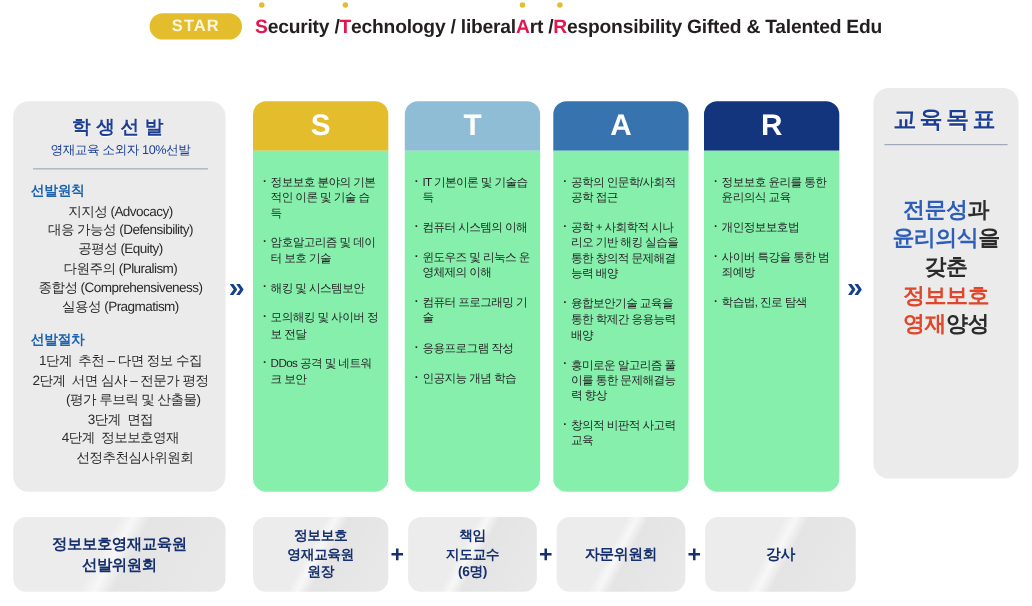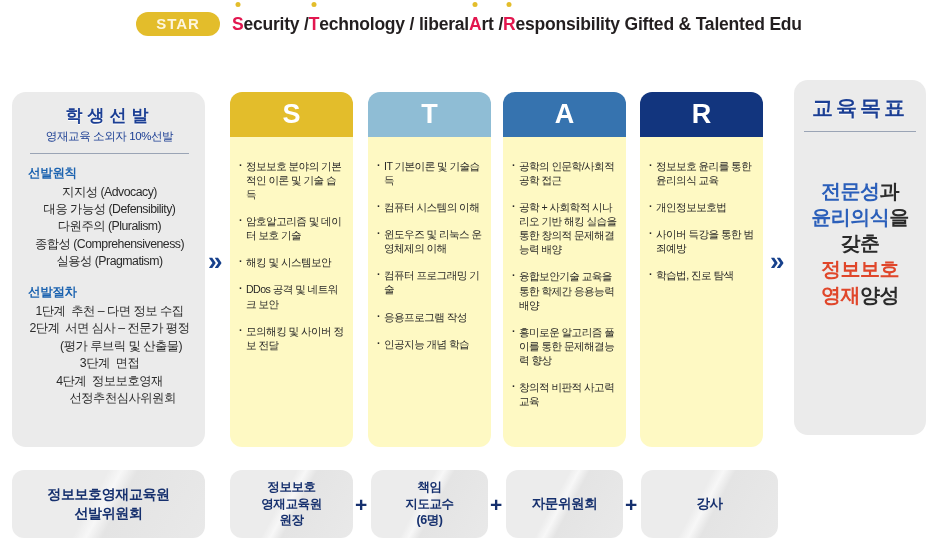--- a/index.html
+++ b/index.html
@@ -116,21 +116,21 @@
     display: flex;
     align-items: center;
     justify-content: center;
     color: #ffffff;
     font-size: 27px;
     font-weight: bold;
     line-height: 1;
   }
   .col-body {
     height: 310px;
-    background: #fef9c3;
+    background: #86efac;
     border-radius: 0 0 12px 12px;
     padding: 22px 8px 0 9px;
   }
   .bullet {
     font-size: 10.6px;
     color: #262626;
     line-height: 1.33;
     letter-spacing: -0.55px;
     margin-bottom: 13px;
     padding-left: 7px;
@@ -245,20 +245,21 @@
   </div>
 
   <div class="panel" id="panel-select">
     <div class="sel-title">학생선발</div>
     <div class="sel-sub">영재교육 소외자 10%선발</div>
     <div class="sel-rule"></div>
     <div class="sel-head">선발원칙</div>
     <div id="principles-list">
         <div class="sel-line">지지성 (Advocacy)</div>
         <div class="sel-line">대응 가능성 (Defensibility)</div>
+        <div class="sel-line">공평성 (Equity)</div>
         <div class="sel-line">다원주의 (Pluralism)</div>
         <div class="sel-line">종합성 (Comprehensiveness)</div>
         <div class="sel-line">실용성 (Pragmatism)</div>
       </div>
     <div class="sel-gap"></div>
     <div class="sel-head">선발절차</div>
     <div id="procedure-list">
         <div class="sel-line">1단계  추천 – 다면 정보 수집</div>
         <div class="sel-line">2단계  서면 심사 – 전문가 평정</div>
         <div class="sel-line">        (평가 루브릭 및 산출물)</div>
@@ -269,22 +270,22 @@
   </div>
 
   <div class="chevron" id="chev-1">»</div>
 
   <div class="col" id="col-s">
     <div class="col-head" style="background: rgb(227, 189, 43);">S</div>
     <div class="col-body" id="body-s">
         <div class="bullet">정보보호 분야의 기본적인 이론 및 기술 습득</div>
         <div class="bullet">암호알고리즘 및 데이터 보호 기술</div>
         <div class="bullet">해킹 및 시스템보안</div>
+        <div class="bullet">모의해킹 및 사이버 정보 전달</div>
         <div class="bullet">DDos 공격 및 네트워크 보안</div>
-        <div class="bullet">모의해킹 및 사이버 정보 전달</div>
       </div>
   </div>
   <div class="col" id="col-t">
     <div class="col-head" style="background: rgb(143, 189, 213);">T</div>
     <div class="col-body" id="body-t">
         <div class="bullet">IT 기본이론 및 기술습득</div>
         <div class="bullet">컴퓨터 시스템의 이해</div>
         <div class="bullet">윈도우즈 및 리눅스 운영체제의 이해</div>
         <div class="bullet">컴퓨터 프로그래밍 기술</div>
         <div class="bullet">응용프로그램 작성</div>

